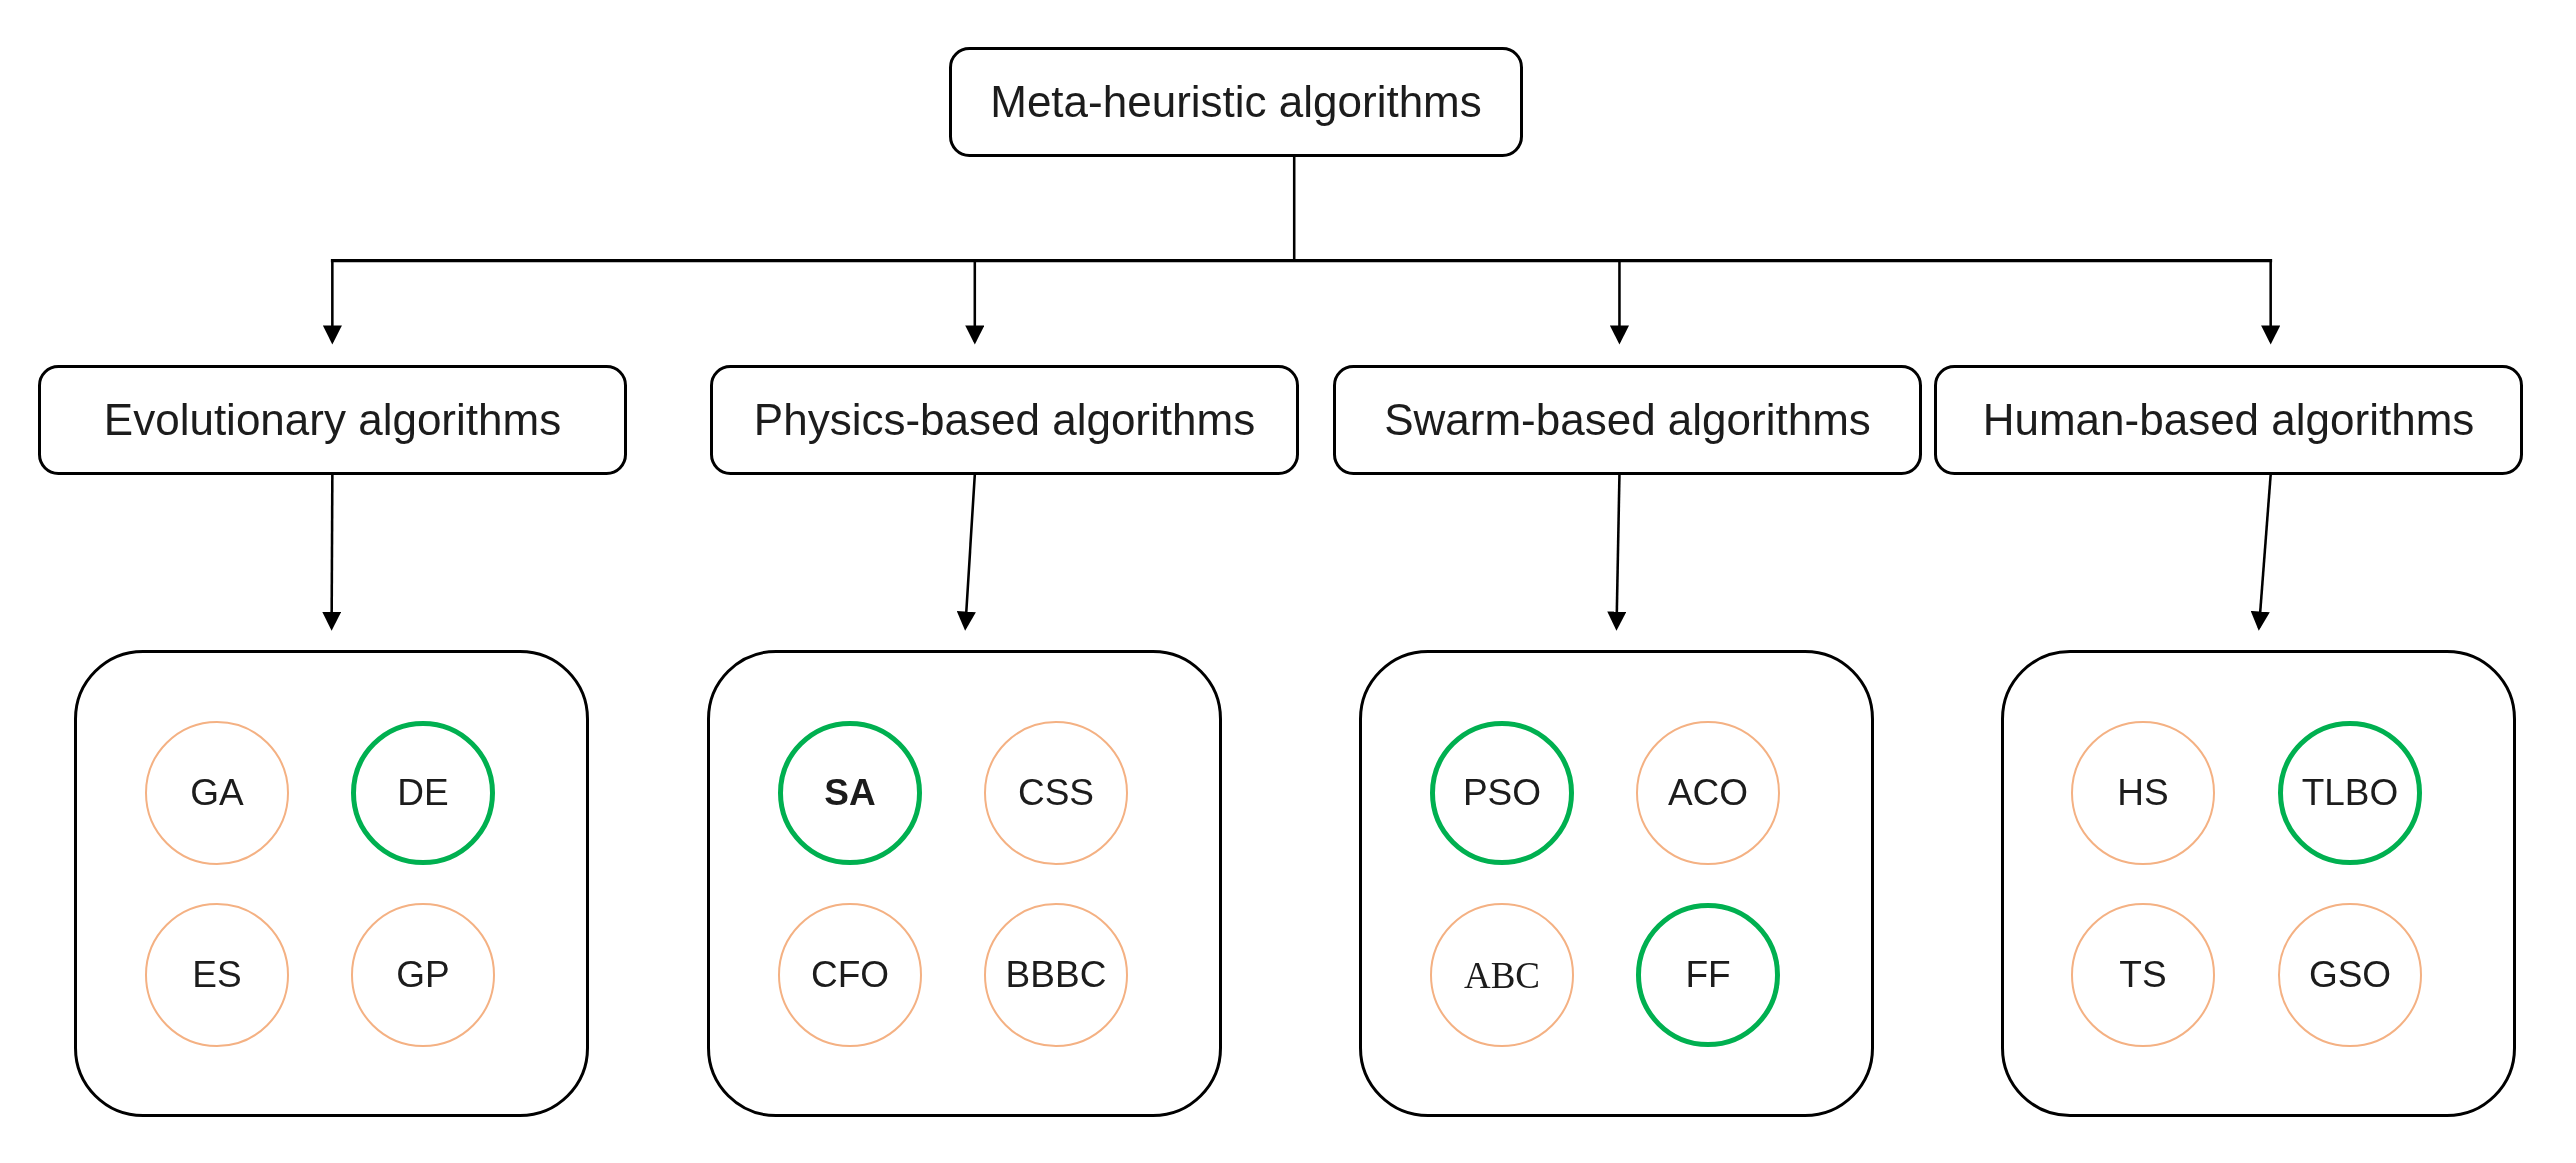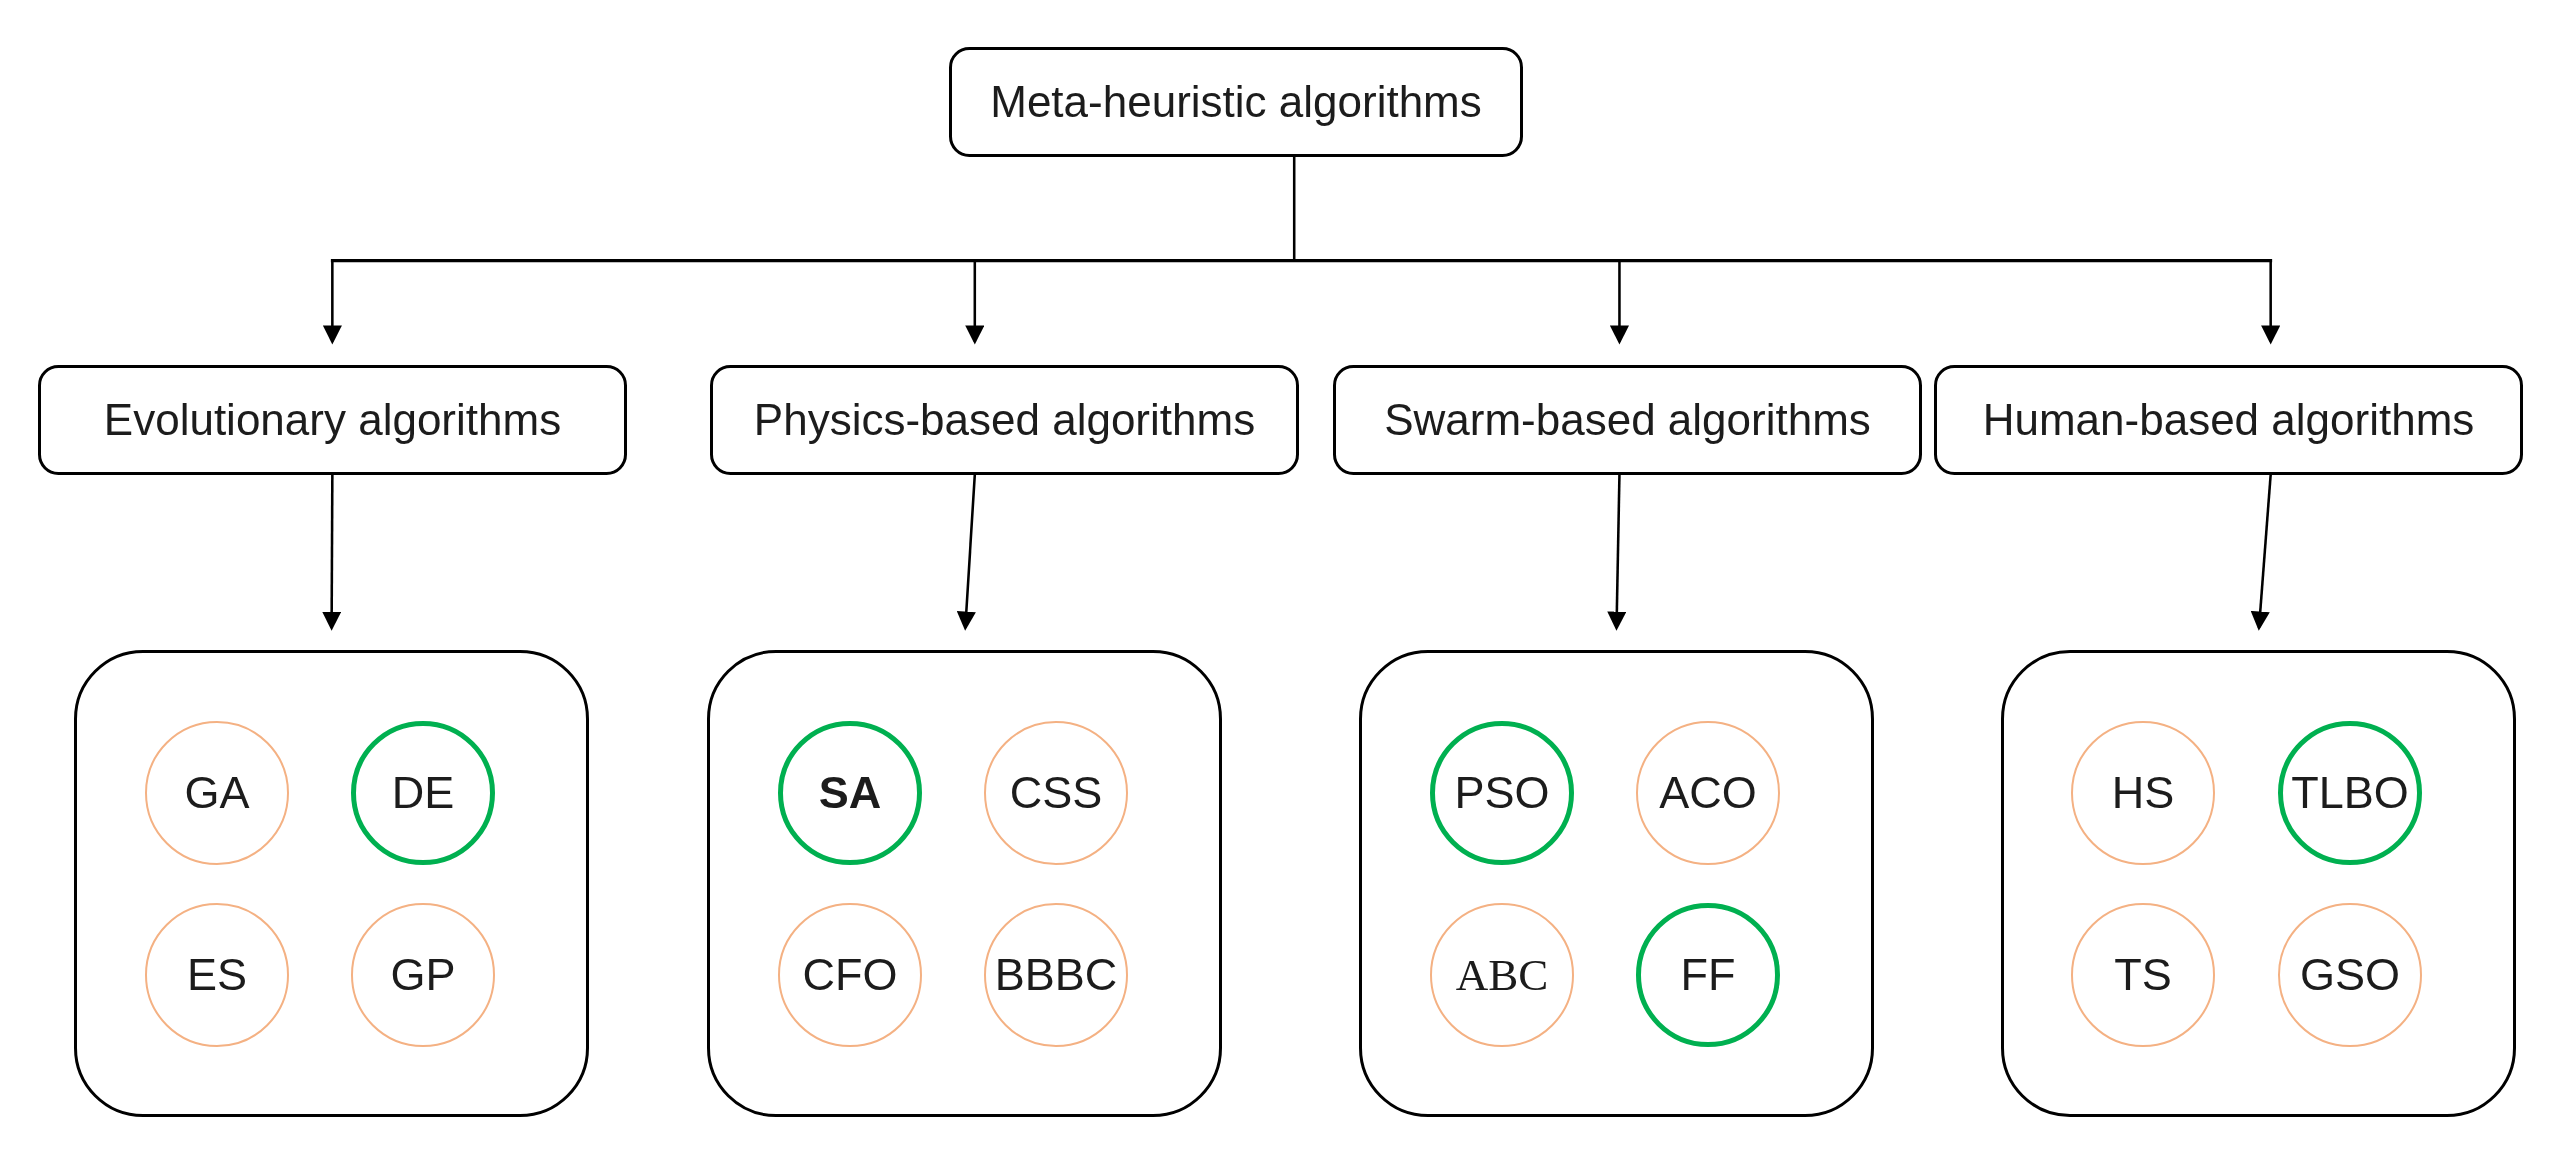--- a/index.html
+++ b/index.html
@@ -45,21 +45,21 @@
     box-sizing: border-box;
     width: 144px;
     height: 144px;
     border-radius: 50%;
     border: 2.9px solid #F4B183; 
     background: #ffffff;
     display: flex;
     align-items: center;
     justify-content: center;
     color: #1c1c1c;
-    font-size: 45px;
+    font-size: 37px;
     white-space: nowrap;
   }
   svg line { stroke: #000000; }
 </style>
 </head>
 <body>
 
 <div id="canvas">
 
   <svg id="connectors" viewBox="0 0 3528 1593" xmlns="http://www.w3.org/2000/svg">

